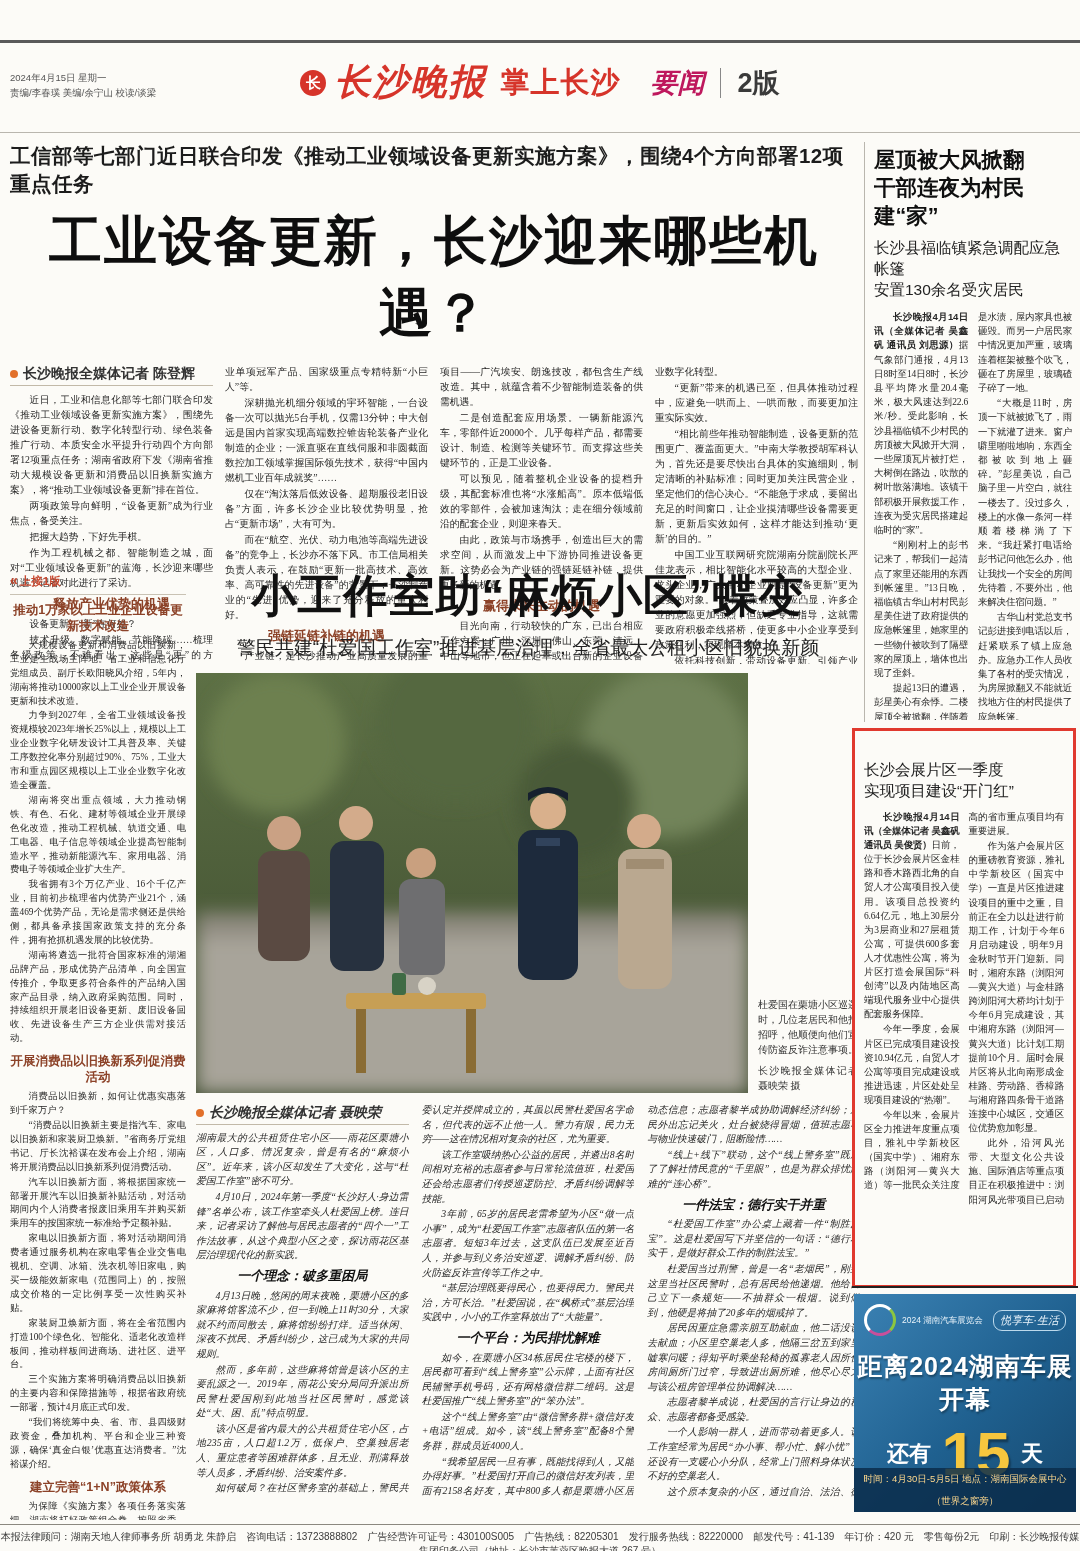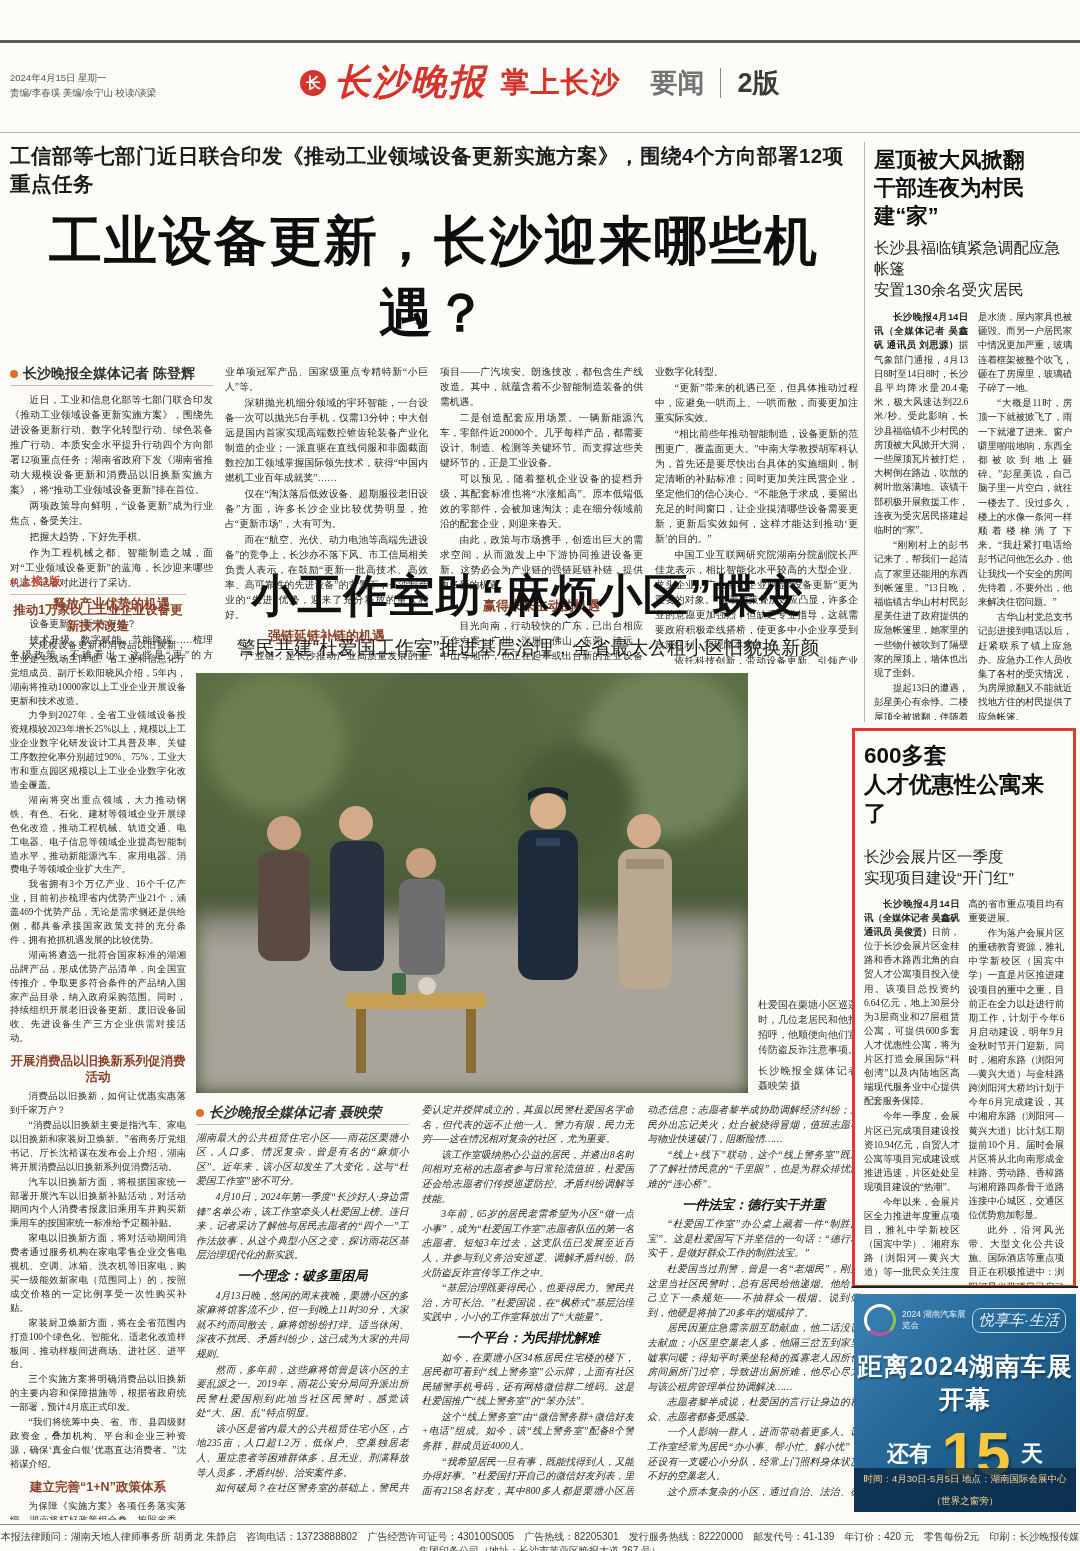--- a/index.html
+++ b/index.html
@@ -10,22 +10,22 @@
   .header{position:absolute;left:0;top:52px;width:1080px;height:78px;}
   .hdr-info{position:absolute;left:10px;top:18px;font-family:"Liberation Sans",sans-serif;
             font-size:9.5px;color:#555;line-height:15px;}
   .masthead{position:absolute;left:0;top:6px;width:1080px;text-align:center;white-space:nowrap;}
   .mh-logo{display:inline-block;width:26px;height:26px;border-radius:50%;background:#d6342a;
            color:#fff;font-family:"Liberation Sans",sans-serif;font-weight:bold;font-size:15px;
            line-height:26px;vertical-align:middle;margin-right:4px;}
   .mh-name{font-size:36px;font-weight:bold;font-style:italic;color:#d6342a;vertical-align:middle;letter-spacing:2px;}
   .mh-sub{font-family:"Liberation Sans",sans-serif;font-size:29px;font-weight:900;color:#d6342a;
           vertical-align:middle;margin-left:10px;letter-spacing:1px;}
-  .mh-sec{font-family:"Liberation Sans",sans-serif;font-size:27px;font-weight:700;color:#737373;
-          vertical-align:middle;margin-left:26px;}
+  .mh-sec{font-family:"Liberation Sans",sans-serif;font-size:27px;font-weight:700;color:#be185d;
+          vertical-align:middle;margin-left:26px;font-style:italic;}
   .mh-bar{display:inline-block;width:1px;height:30px;background:#888;vertical-align:middle;margin:0 12px;}
   .mh-page{font-family:"Liberation Sans",sans-serif;font-size:27px;font-weight:700;color:#3a3a3a;vertical-align:middle;}
   .hdrline{position:absolute;left:0;top:132px;width:1080px;height:1px;background:#b9b6ae;}
   
   .para{margin:0 0 1px 0;text-indent:2em;text-align:justify;}
   .parac{margin:0 0 1px 0;text-indent:0;text-align:justify;}
   .sub{margin:6px 0 5px 0;text-align:center;font-family:"Liberation Sans",sans-serif;
        font-weight:700;font-size:13px;color:#8c4228;}
   .byline{margin:2px 0 6px 0;font-family:"Liberation Sans",sans-serif;font-weight:700;
           font-size:14px;color:#333;border-bottom:1px solid #c2b9a8;padding-bottom:4px;text-indent:0;}
@@ -76,21 +76,21 @@
   
   .adrule{position:absolute;left:852px;top:1286px;width:226px;height:2px;background:#222;}
   .ad{position:absolute;left:854px;top:1294px;width:222px;height:218px;
       background:linear-gradient(135deg,#3b82b4 0%,#1f608f 55%,#16486e 100%);
       font-family:"Liberation Sans",sans-serif;color:#fff;overflow:hidden;}
   .ad-logos{display:flex;align-items:center;gap:6px;padding:10px 10px 0 10px;}
   .ad-ring{width:26px;height:26px;border:3px solid #fff;border-radius:50%;border-right-color:#8cc63f;
            border-bottom-color:#c94f9b;flex:none;}
   .ad-logotext{font-size:8.5px;line-height:11px;color:#eaf4fb;}
   .ad-badge{margin-left:auto;border:1px solid #bcd9ec;border-radius:9px;padding:2px 6px;
-            font-size:15px;font-style:italic;color:#eaf4fb;white-space:nowrap;}
+            font-size:11px;font-style:italic;color:#eaf4fb;white-space:nowrap;}
   .ad-line1{text-align:center;font-weight:900;font-size:25px;letter-spacing:1px;margin-top:14px;
             text-shadow:1px 2px 2px rgba(0,0,0,.35);}
   .ad-line2{text-align:center;margin-top:2px;}
   .ad-pre,.ad-unit{font-weight:800;font-size:22px;vertical-align:middle;}
   .ad-days{font-weight:900;font-size:62px;color:#f6c63e;vertical-align:middle;margin:0 6px;
            text-shadow:2px 3px 2px rgba(0,0,0,.35);}
   .ad-info{position:absolute;left:0;bottom:0;width:100%;background:rgba(10,45,75,.85);
            color:#ffd98e;font-size:9.5px;line-height:22px;text-align:center;}
   
   .footrule{position:absolute;left:0;top:1524px;width:1080px;height:1px;background:#8b887f;}
@@ -289,24 +289,20 @@
     <div class="r-body">
         <p class="para"><span class="lead-b">长沙晚报4月14日讯（全媒体记者 吴鑫矾 通讯员 刘思源）</span>据气象部门通报，4月13日8时至14日8时，长沙县平均降水量20.4毫米，极大风速达到22.6米/秒。受此影响，长沙县福临镇不少村民的房顶被大风掀开大洞，一些屋顶瓦片被打烂，大树倒在路边，吹散的树叶散落满地。该镇干部积极开展救援工作，连夜为受灾居民搭建起临时的“家”。</p>
         <p class="para">“刚刚村上的彭书记来了，帮我们一起清点了家里还能用的东西到帐篷里。”13日晚，福临镇古华山村村民彭星美住进了政府提供的应急帐篷里，她家里的一些物什被吹到了隔壁家的屋顶上，墙体也出现了歪斜。</p>
         <p class="para">提起13日的遭遇，彭星美心有余悸。二楼屋顶全被掀翻，伴随着雨水的侵袭，墙体上满是水渍，屋内家具也被砸毁。而另一户居民家中情况更加严重，玻璃连着框架被整个吹飞，砸在了房屋里，玻璃碴子碎了一地。</p>
         <p class="para">“大概是11时，房顶一下就被掀飞了，雨一下就灌了进来。窗户噼里啪啦地响，东西全都被吹到地上砸碎。”彭星美说，自己脑子里一片空白，就往一楼去了。没过多久，楼上的水像一条河一样顺着楼梯淌了下来。“我赶紧打电话给彭书记问他怎么办，他让我找一个安全的房间先待着，不要外出，他来解决住宿问题。”</p>
         <p class="para">古华山村党总支书记彭进接到电话以后，赶紧联系了镇上应急办。应急办工作人员收集了各村的受灾情况，为房屋掀翻又不能就近找地方住的村民提供了应急帐篷。</p>
       </div>
   </div>
 
   <div class="redbox">
-    <div class="rb-title">
-      <div>600多套</div>
-      <div>人才优惠性公寓来了</div>
-    </div>
     <div class="rb-deck">
       <div>长沙会展片区一季度</div>
       <div>实现项目建设“开门红”</div>
     </div>
     <div class="rb-body">
         <p class="para"><span class="lead-b">长沙晚报4月14日讯（全媒体记者 吴鑫矾 通讯员 吴俊贤）</span>日前，位于长沙会展片区金桂路和香木路西北角的自贸人才公寓项目投入使用。该项目总投资约6.64亿元，地上30层分为3层商业和27层租赁公寓，可提供600多套人才优惠性公寓，将为片区打造会展国际“科创湾”以及内陆地区高端现代服务业中心提供配套服务保障。</p>
         <p class="para">今年一季度，会展片区已完成项目建设投资10.94亿元，自贸人才公寓等项目完成建设或推进迅速，片区处处呈现项目建设的“热潮”。</p>
         <p class="para">今年以来，会展片区全力推进年度重点项目，雅礼中学新校区（国宾中学）、湘府东路（浏阳河—黄兴大道）等一批民众关注度高的省市重点项目均有重要进展。</p>
         <p class="para">作为落户会展片区的重磅教育资源，雅礼中学新校区（国宾中学）一直是片区推进建设项目的重中之重，目前正在全力以赴进行前期工作，计划于今年6月启动建设，明年9月金秋时节开门迎新。同时，湘府东路（浏阳河—黄兴大道）与金桂路跨浏阳河大桥均计划于今年6月完成建设，其中湘府东路（浏阳河—黄兴大道）比计划工期提前10个月。届时会展片区将从北向南形成金桂路、劳动路、香樟路与湘府路四条骨干道路连接中心城区，交通区位优势愈加彰显。</p>
         <p class="para">此外，沿河风光带、大型文化公共设施、国际酒店等重点项目正在积极推进中：浏阳河风光带项目已启动电力迁改部分建设，今年5月启动项目建设，年内完成主体建设，建成后将成为长沙东部门户独具特色的临河景观带；省工人文化宫项目正在加快推进征地拆迁工作；丽思卡尔顿酒店为全球享有盛名的高端酒店品牌，由湖南运达集团引进，目前正加快推进前期手续办理。</p>

